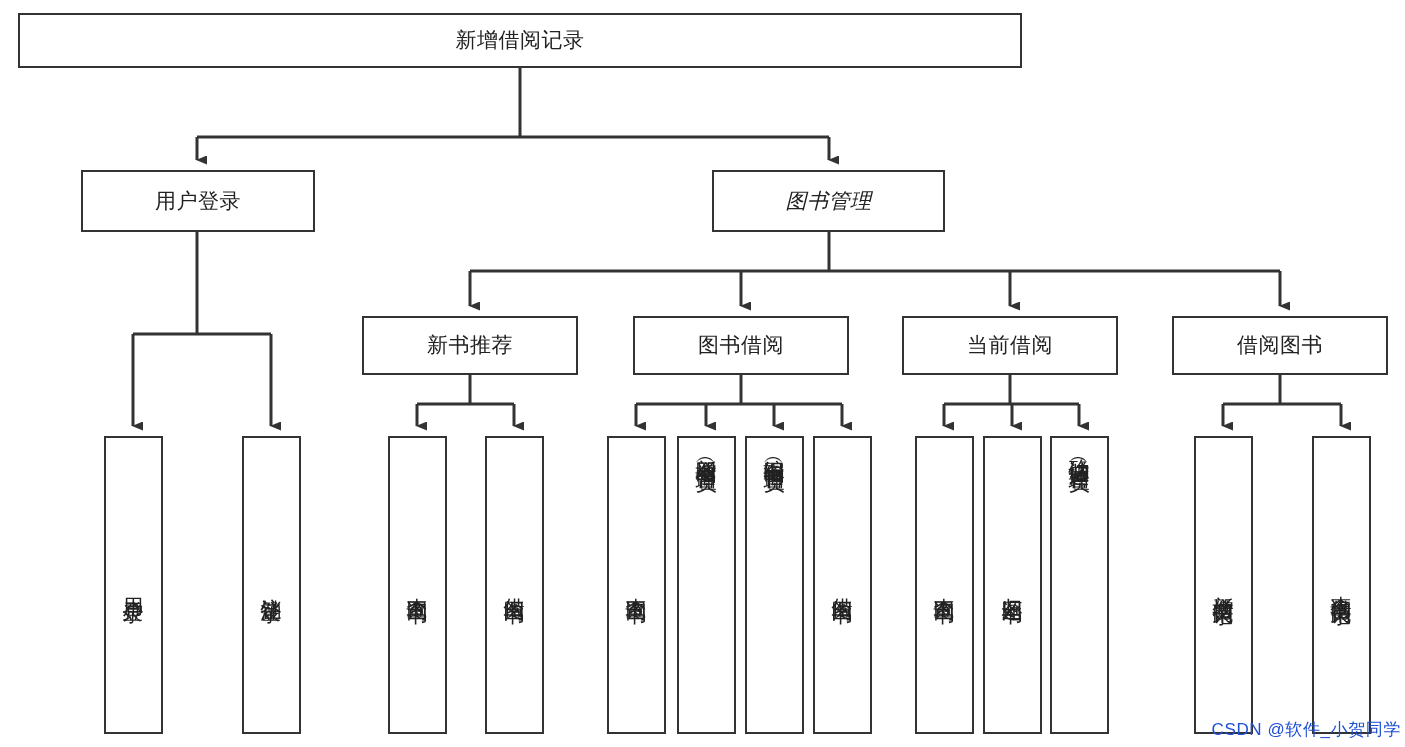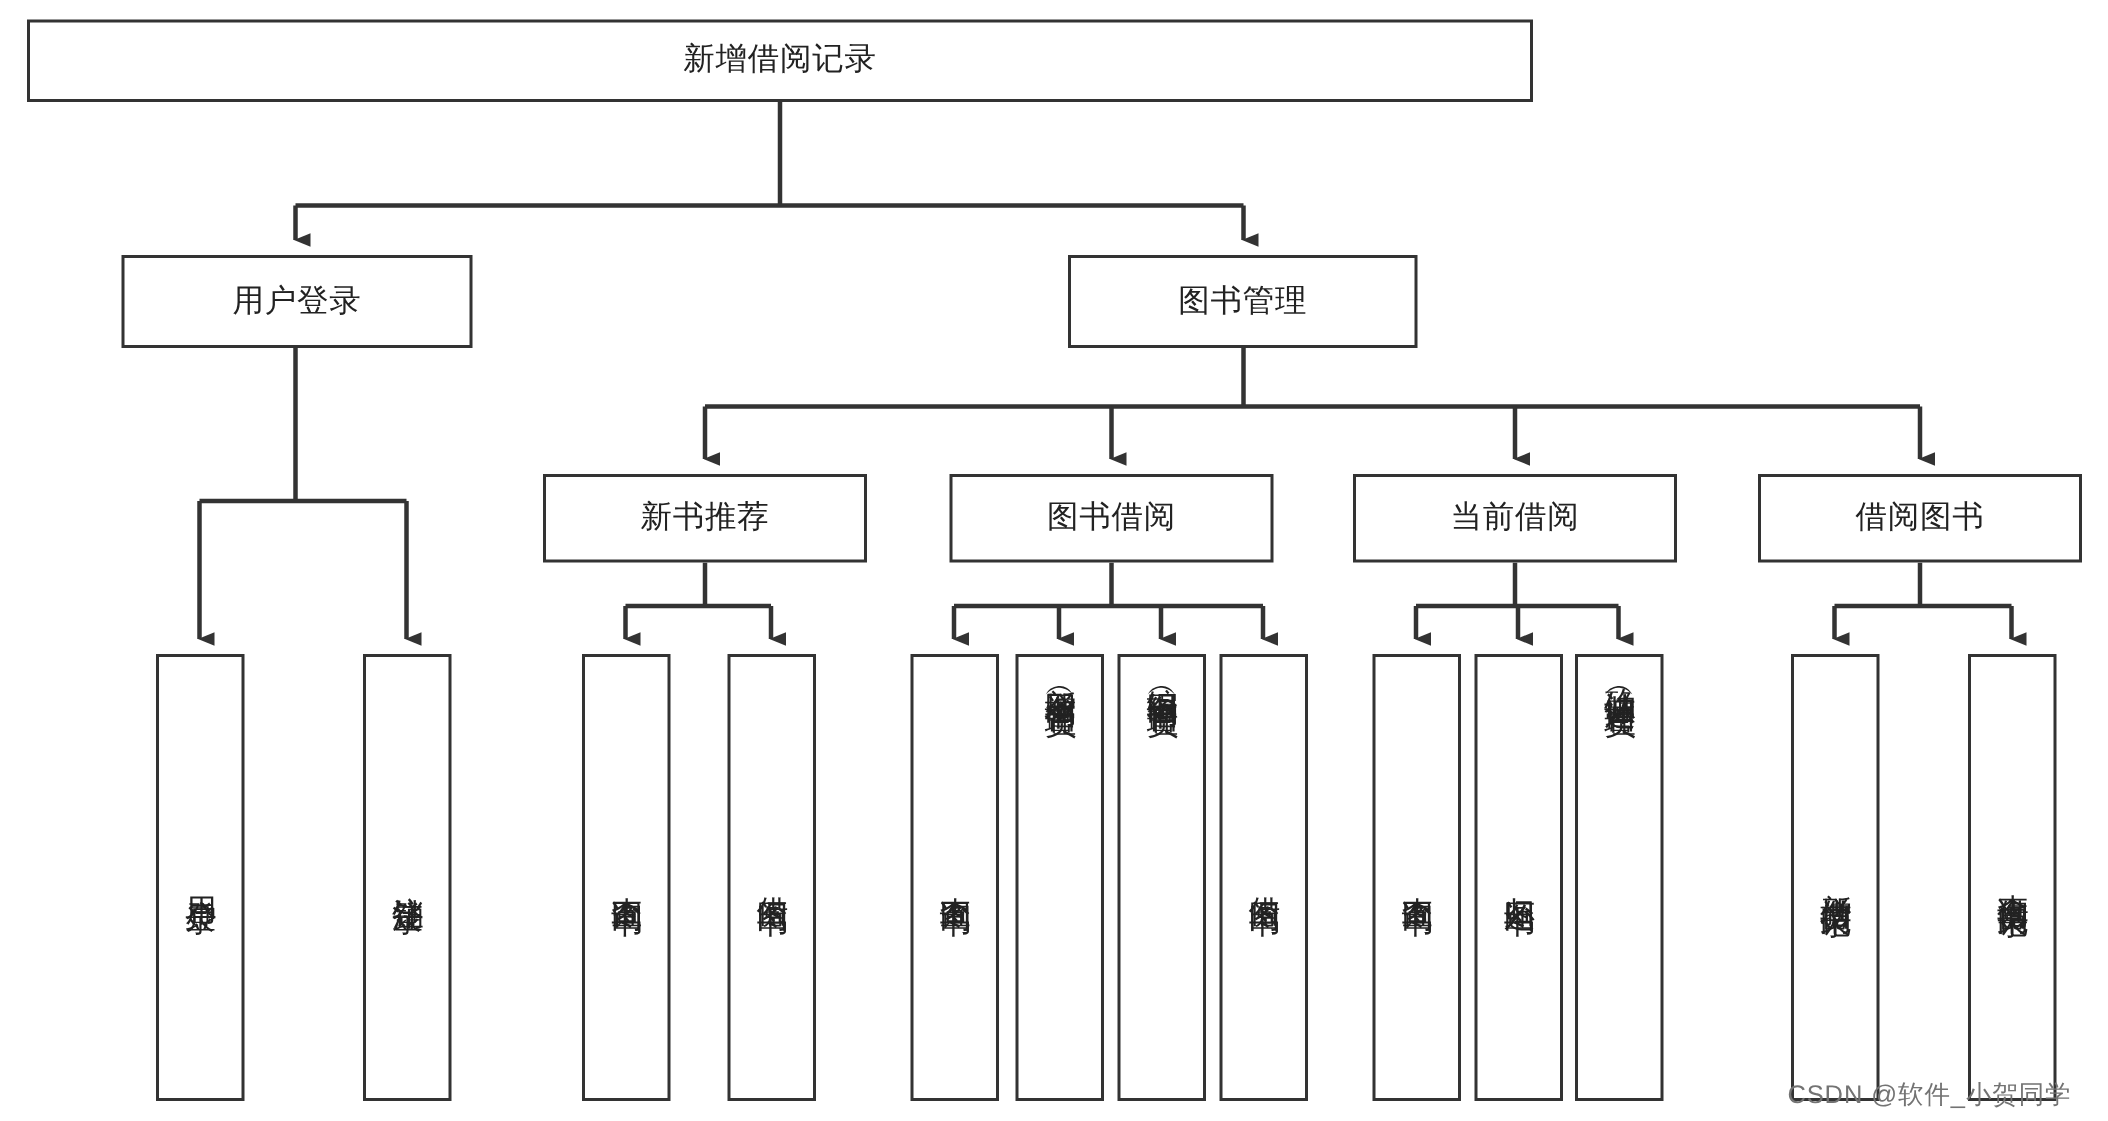--- a/index.html
+++ b/index.html
@@ -58,24 +58,24 @@
   .node.vert .node-label {
     writing-mode: vertical-rl;
     text-orientation: upright;
     font-size: 21px;
     letter-spacing: 2px;
     line-height: 1;
     white-space: nowrap;
   }
   #watermark {
     position: absolute;
-    right: 24px;
+    right: 4px;
     bottom: 6px;
     font-size: 17px;
-    color: #737373;
+    color: #1d4ed8;
     letter-spacing: 0.6px;
     white-space: nowrap;
     pointer-events: none;
   }
 </style>
 </head>
 <body>
 
 <div id="diagram-root">
 
@@ -129,21 +129,21 @@
     </g>
   </svg>
 
   <div class="node horiz" style="left:18px; top:13px; width:1004px; height:55px;">
     <span class="node-label">新增借阅记录</span>
   </div>
 
   <div class="node horiz" style="left:81px; top:170px; width:234px; height:62px;">
     <span class="node-label">用户登录</span>
   </div>
-  <div class="node horiz" style="left:712px; top:170px; width:233px; height:62px;">
+  <div class="node horiz" style="left:712px; top:170px; width:233px; height:62px;font-style:italic;">
     <span class="node-label">图书管理</span>
   </div>
 
   <div class="node horiz" style="left:362px; top:316px; width:216px; height:59px;">
     <span class="node-label">新书推荐</span>
   </div>
   <div class="node horiz" style="left:902px; top:316px; width:216px; height:59px;">
     <span class="node-label">当前借阅</span>
   </div>
   <div class="node horiz" style="left:633px; top:316px; width:216px; height:59px;">

